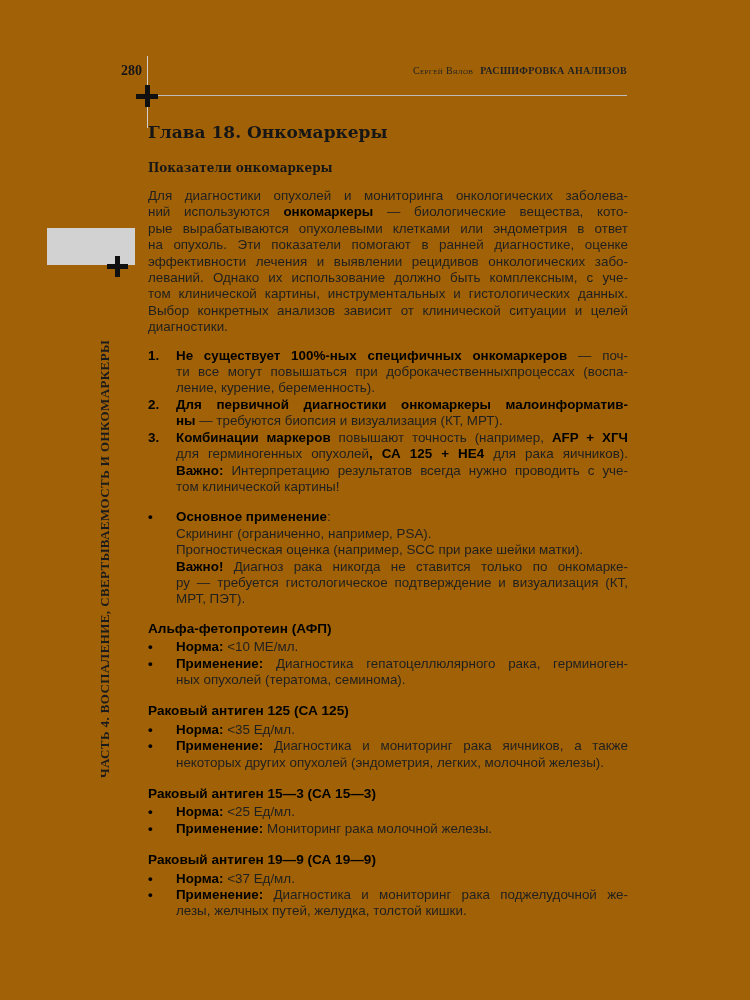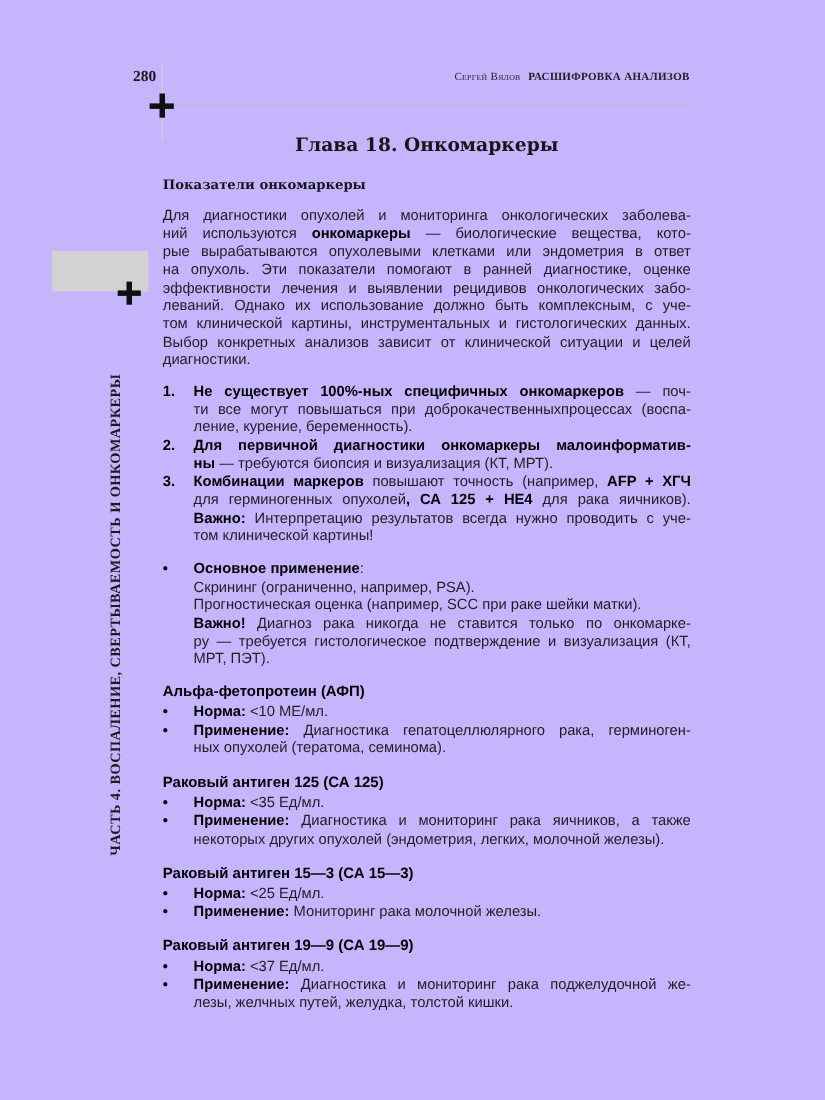--- a/index.html
+++ b/index.html
@@ -1,16 +1,16 @@
 <!DOCTYPE html>
 <html><head>
 <meta charset="utf-8">
 <style>
   html,body{margin:0;padding:0;background:#ffffff;}
-  .page{position:relative;width:750px;height:1000px;background:#c4b5fd;overflow:hidden;
+  .page{position:relative;width:750px;height:1000px;background:#a16207;overflow:hidden;
         font-family:"Liberation Sans",sans-serif;color:#1f1f1f;}
 
   
   .pagenum{position:absolute;left:88px;top:63px;width:54px;text-align:right;
            font-family:"Liberation Serif",serif;font-weight:bold;font-size:14px;color:#161616;}
   .running-head{position:absolute;top:65px;right:123px;white-space:nowrap;
                 font-family:"Liberation Serif",serif;font-size:10px;color:#222;}
   .running-head .author{font-variant:small-caps;letter-spacing:.3px;}
   .running-head .book-title{font-weight:bold;letter-spacing:.3px;margin-left:7px;}
   .head-rule{position:absolute;left:150px;top:95px;width:477px;height:1px;background:#bcbcbc;}
@@ -28,21 +28,21 @@
 
   
   .gray-box{position:absolute;left:47px;top:228px;width:88px;height:37px;background:#d2d2d2;}
   .side-caption{position:absolute;left:97px;top:778px;width:494px;height:17px;
                 transform:rotate(-90deg);transform-origin:0 0;white-space:nowrap;
                 font-family:"Liberation Serif",serif;font-weight:bold;font-size:13px;
                 letter-spacing:.4px;color:#1b1b1b;}
 
   
   .main{position:absolute;left:148px;top:122px;width:480px;}
-  .chapter-title{margin:0;text-align:center;font-family:"DejaVu Serif","Liberation Serif",serif;
+  .chapter-title{margin:0;font-family:"DejaVu Serif","Liberation Serif",serif;
                  font-weight:bold;font-size:17px;color:#161616;}
   .section-title{margin:19px 0 0 0;font-family:"DejaVu Serif","Liberation Serif",serif;
                  font-weight:bold;font-size:12px;color:#161616;}
 
   .tl{font-size:13.4px;line-height:16.4px;}
   .tl.just{text-align:justify;text-align-last:justify;}
   .tl b, .marker-sec h3, .marker{color:#000;}
 
   .intro{margin-top:13px;}
   .numbered-list{margin-top:12px;}

